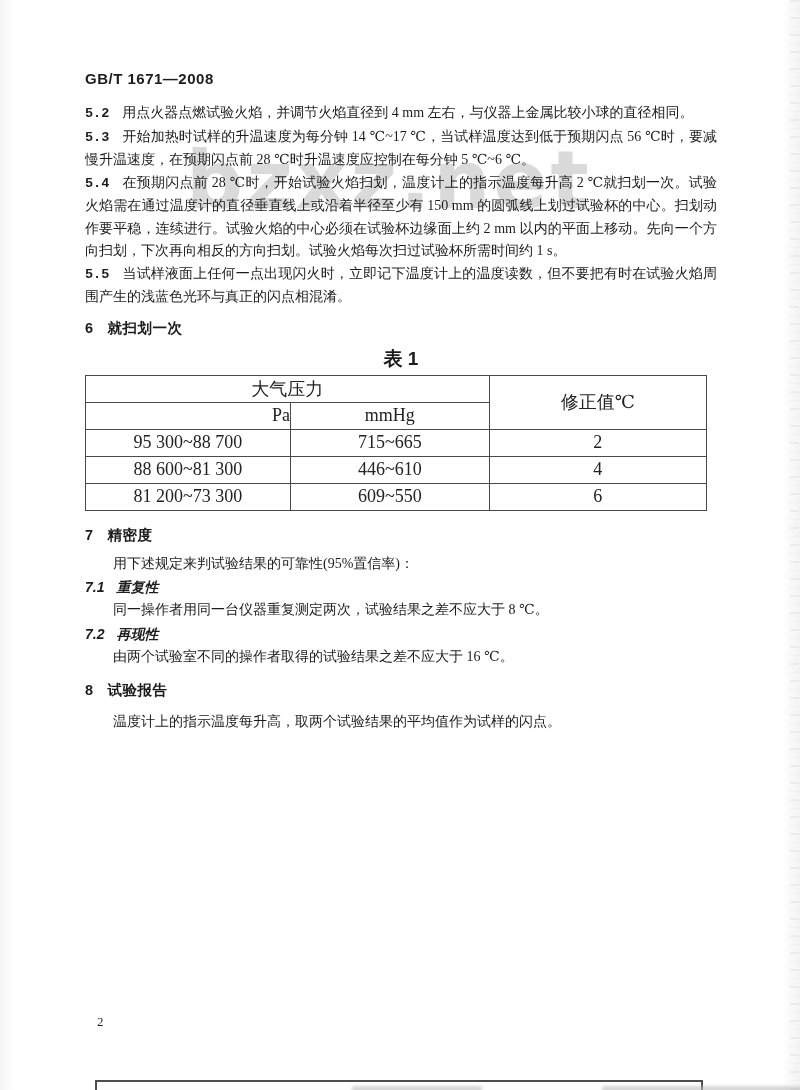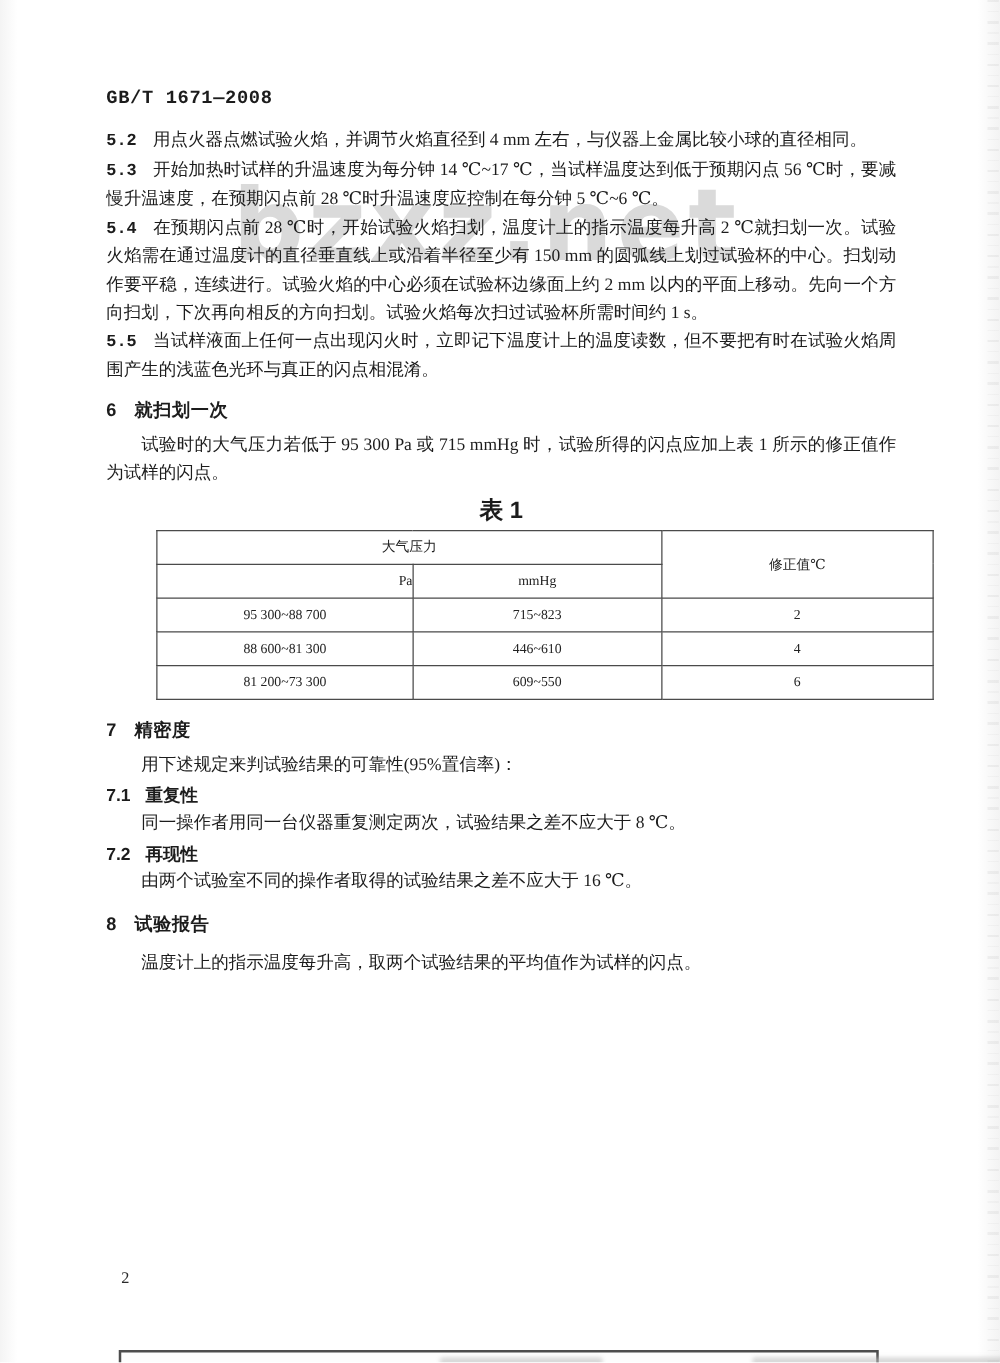--- a/index.html
+++ b/index.html
@@ -23,59 +23,60 @@
   }
   .watermark{
     position:absolute;left:186px;top:134px;z-index:0;
     font-family:"DejaVu Sans",sans-serif;font-weight:bold;
     font-size:80px;letter-spacing:3px;color:#dadada;
     user-select:none;white-space:nowrap;
   }
   .content{position:absolute;left:85px;top:70px;width:632px;z-index:1;}
   .doc-header{
     font-weight:bold;font-size:15px;letter-spacing:.5px;
-    margin:0 0 15px 0;font-family:Liberation Mono, monospace;
+    margin:0 0 15px 0;font-family:Liberation Sans, sans-serif;
   }
   p.clause{
     margin:0;font-size:14px;line-height:22.5px;
     text-align:justify;
   }
   p.clause .cnum{
     font-family:Liberation Mono, monospace;
     font-weight:bold;font-size:13.5px;margin-right:13px;
   }
   h3.sec{
     margin:10px 0 8px 0;font-size:14.5px;
     font-family:"Liberation Sans","DejaVu Sans",sans-serif;
     font-weight:bold;letter-spacing:.5px;
   }
   h3.sec .snum{margin-right:14px;}
   h4.subsec{
     margin:4px 0 2px 0;font-size:14px;
     font-family:"Liberation Sans","DejaVu Sans",sans-serif;
     font-weight:bold;
+    font-style:italic;
   }
   h4.subsec .snum{margin-right:12px;}
   p.body-par{
     margin:0;font-size:14px;line-height:22.5px;
     text-align:justify;text-indent:2em;
   }
   p.sub-par{
     margin:0;font-size:14px;line-height:22.5px;
     text-align:justify;text-indent:2em;
   }
   .tbl-caption{
     margin:4px 0 3px 0;text-align:center;
     font-family:"Liberation Sans","DejaVu Sans",sans-serif;
     font-weight:bold;font-size:19px;
   }
   table.t1{
     width:622px;border-collapse:collapse;
     border:1.5px solid #3a3a3a;
-    font-size:11px;color:#222;margin-left:40px;
+    font-size:18px;color:#222;
   }
   table.t1 th, table.t1 td{
     border:1px solid #4a4a4a;text-align:center;
     font-weight:normal;padding:0;height:26px;
   }
   table.t1 .grp{height:26px;}
   table.t1 .c1{width:33%;text-align:right;}
   table.t1 .c2{width:32%;}
   table.t1 .c3{width:35%;}
   table.t1 tr.datarow td{height:26px;}
@@ -111,37 +112,36 @@
     <p class="clause"><span class="cnum">5.2</span><span>用点火器点燃试验火焰，并调节火焰直径到 4 mm 左右，与仪器上金属比较小球的直径相同。</span></p>
 
     <p class="clause"><span class="cnum">5.3</span><span>开始加热时试样的升温速度为每分钟 14 ℃~17 ℃，当试样温度达到低于预期闪点 56 ℃时，要减慢升温速度，在预期闪点前 28 ℃时升温速度应控制在每分钟 5 ℃~6 ℃。</span></p>
 
     <p class="clause"><span class="cnum">5.4</span><span>在预期闪点前 28 ℃时，开始试验火焰扫划，温度计上的指示温度每升高 2 ℃就扫划一次。试验火焰需在通过温度计的直径垂直线上或沿着半径至少有 150 mm 的圆弧线上划过试验杯的中心。扫划动作要平稳，连续进行。试验火焰的中心必须在试验杯边缘面上约 2 mm 以内的平面上移动。先向一个方向扫划，下次再向相反的方向扫划。试验火焰每次扫过试验杯所需时间约 1 s。</span></p>
 
     <p class="clause"><span class="cnum">5.5</span><span>当试样液面上任何一点出现闪火时，立即记下温度计上的温度读数，但不要把有时在试验火焰周围产生的浅蓝色光环与真正的闪点相混淆。</span></p>
 
     <h3 class="sec"><span class="snum">6</span><span>就扫划一次</span></h3>
 
-    <p class="body-par">试验时的大气压力若低于 95 300 Pa 或 715 mmHg 时，试验所得的闪点应加上表 1 所示的修正值作为试样的闪点。</p>
 
     <div class="tbl-caption">表 1</div>
 
     <table class="t1">
       <tbody>
         <tr>
           <th class="grp" colspan="2">大气压力</th>
           <th class="c3" rowspan="2">修正值℃</th>
         </tr>
         <tr>
           <th class="c1">Pa</th>
           <th class="c2">mmHg</th>
         </tr>
         <tr class="datarow">
           <td>95 300~88 700</td>
-          <td>715~823</td>
+          <td>715~665</td>
           <td>2</td>
         </tr>
         <tr class="datarow">
           <td>88 600~81 300</td>
           <td>446~610</td>
           <td>4</td>
         </tr>
         <tr class="datarow">
           <td>81 200~73 300</td>
           <td>609~550</td>

